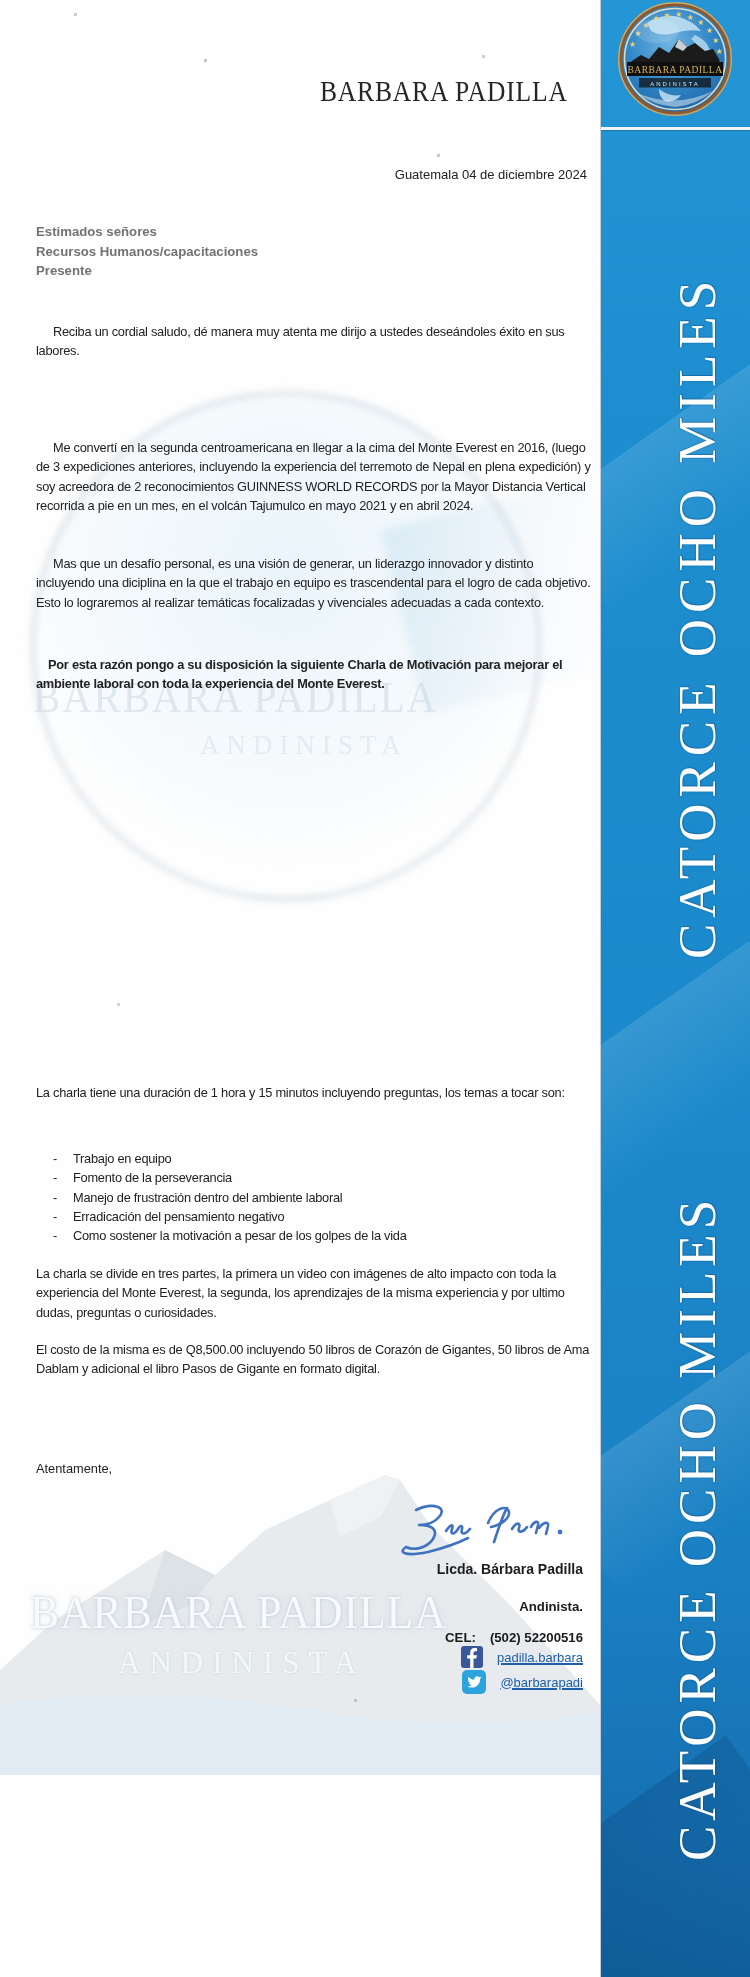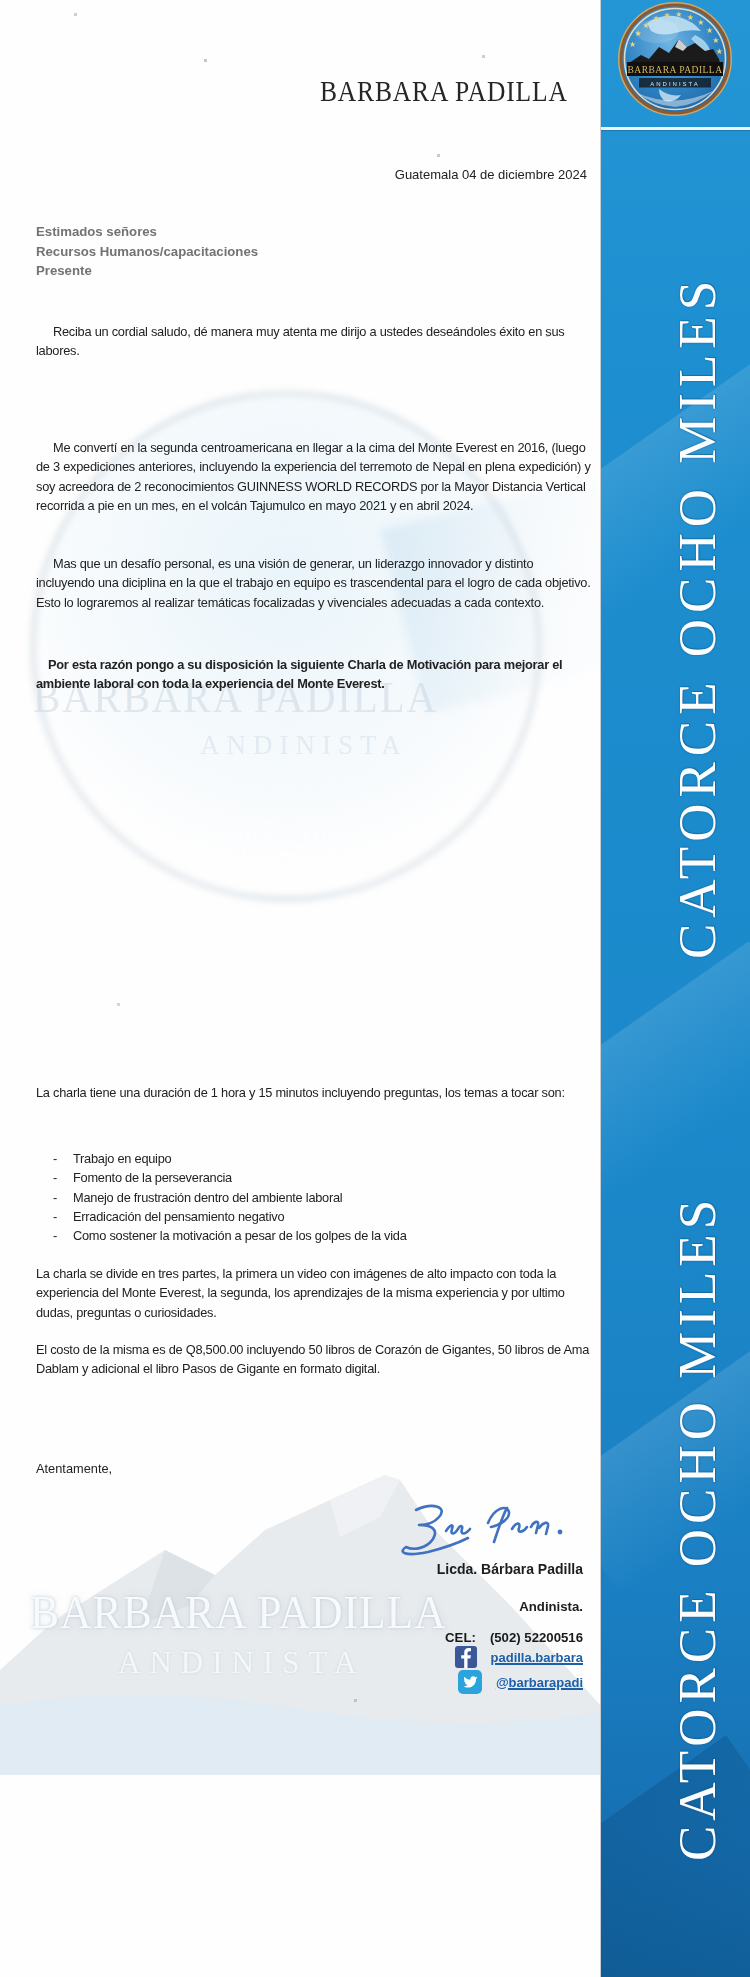--- a/index.html
+++ b/index.html
@@ -44,21 +44,21 @@
   .topic-row{display:flex;}
   .topic-dash{width:20px;}
   .c1{top:1264px;} .c2{top:1340px;}
   .valediction{left:36px;top:1461px;font-size:12.8px;color:#222;}
   .sig-svg{left:388px;top:1500px;}
   .signer{left:380px;top:1561px;width:203px;text-align:right;font-size:14px;font-weight:700;color:#1d1d1d;}
   .signer-role{left:380px;top:1599px;width:203px;text-align:right;font-size:13.2px;font-weight:700;color:#1d1d1d;}
   .contact-row{position:absolute;right:167px;display:flex;align-items:center;gap:14px;z-index:3;}
   .phone-row{top:1630px;font-size:13.2px;font-weight:700;color:#1a1a1a;}
   .fb-row{top:1646px;} .tw-row{top:1670px;}
-  .soc-link{font-size:13px;font-weight:700;color:#1d5fa8;text-decoration:underline;text-decoration-thickness:1.5px;}
+  .soc-link{font-size:13px;font-weight:400;color:#1d5fa8;text-decoration:underline;text-decoration-thickness:1.5px;}
 
   
   .sidebar{position:absolute;left:600px;top:0;width:150px;height:1977px;z-index:2;overflow:hidden;
            background:linear-gradient(180deg,#2496d6 0%,#1d8ecf 20%,#1b89cb 55%,#1a80c3 80%,#1670b2 93%,#11629e 100%);
            border-left:1px solid #c7cdd2;}
   .streak{position:absolute;width:280px;height:130px;transform:rotate(-35deg);
           background:linear-gradient(rgba(255,255,255,.12),rgba(255,255,255,0));}
   .st1{left:-50px;top:420px;} .st2{left:-70px;top:1010px;} .st3{left:-40px;top:1400px;}
   .st4{left:-80px;top:1800px;width:320px;height:300px;background:linear-gradient(rgba(6,50,95,.22),rgba(6,50,95,0));}
   .divider{position:absolute;left:0;top:127px;width:150px;height:3px;background:#eef4f8;box-shadow:0 1px 1px rgba(0,0,0,.18);}

